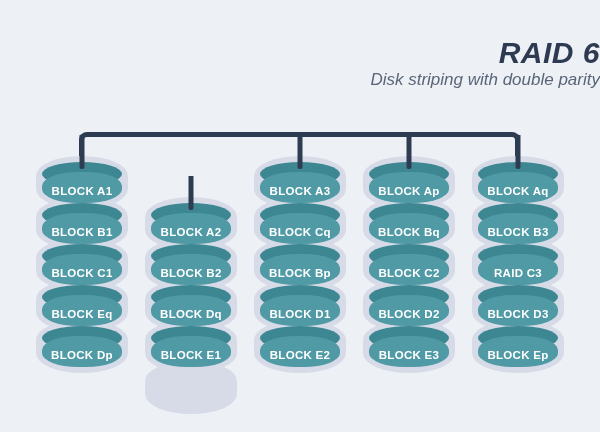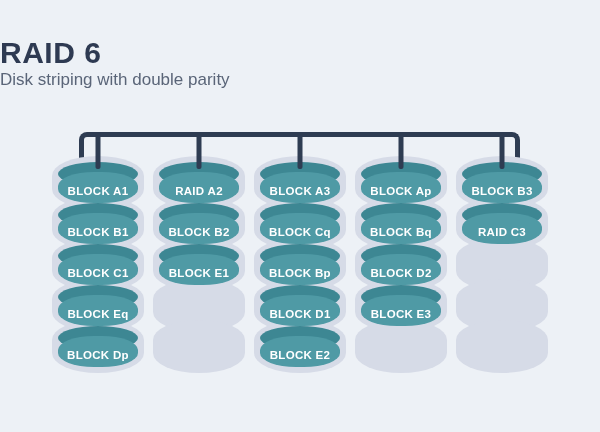--- a/index.html
+++ b/index.html
@@ -10,38 +10,38 @@
   *{box-sizing:border-box;margin:0;padding:0;}
   html,body{width:600px;height:432px;}
   body{
     font-family:"Liberation Sans","DejaVu Sans",sans-serif;
     background:var(--background);
     overflow:hidden;
   }
   .page{position:relative;width:600px;height:432px;}
 
   
-  .hdr{position:absolute;left:0;right:0;top:0;text-align:left;}
+  .hdr{position:absolute;left:0;right:0;top:0;text-align:right;font-style:italic;}
   .hdr h1{
     padding-top:36px;font-size:30px;line-height:34px;font-weight:bold;
     color:var(--title);letter-spacing:.5px;
   }
   .hdr p{font-size:17px;color:var(--subtitle);}
 
   
   .bus{
     position:absolute;left:79px;top:132px;width:441px;height:38px;
     border:5px solid var(--connector);border-bottom:none;
     border-radius:8px 8px 0 0;
   }
 
   
   .disks-row{
     position:absolute;left:0;right:0;top:162px;
-    display:flex;justify-content:center;gap:21px;
+    display:flex;justify-content:center;gap:29px;align-items:flex-end;
   }
   .disk{position:relative;width:80px;}
   .stub{
     position:absolute;top:-27px;left:50%;transform:translateX(-50%);
     width:5px;height:34px;background:var(--connector);border-radius:0 0 2px 2px;
   }
   .halo{position:absolute;left:-6px;top:-6px;width:92px;height:217px;}
   .halo-seg{
     position:absolute;left:0;width:92px;height:53px;
     background:var(--disk-outline);border-radius:46px / 20px;
@@ -123,30 +123,35 @@
         <div class="halo-seg"></div>
         <div class="halo-seg"></div>
         <div class="halo-seg"></div>
         <div class="halo-seg"></div>
         <div class="halo-seg"></div>
       </div>
       <div class="blocks">
         <div class="block">
             <div class="cap"></div>
             <div class="bodyshape"></div>
-            <span class="block-label">RAID A2</span>
+            <span class="block-label">BLOCK A2</span>
           </div>
         <div class="block">
             <div class="cap"></div>
             <div class="bodyshape"></div>
             <span class="block-label">BLOCK B2</span>
           </div>
         <div class="block">
             <div class="cap"></div>
             <div class="bodyshape"></div>
+            <span class="block-label">BLOCK Dq</span>
+          </div>
+        <div class="block">
+            <div class="cap"></div>
+            <div class="bodyshape"></div>
             <span class="block-label">BLOCK E1</span>
           </div>
       </div>
 
       <div class="stub"></div>
     </div>
 
     <div class="disk">
       <div class="halo">
         <div class="halo-seg"></div>
@@ -201,20 +206,25 @@
             <span class="block-label">BLOCK Ap</span>
           </div>
         <div class="block">
             <div class="cap"></div>
             <div class="bodyshape"></div>
             <span class="block-label">BLOCK Bq</span>
           </div>
         <div class="block">
             <div class="cap"></div>
             <div class="bodyshape"></div>
+            <span class="block-label">BLOCK C2</span>
+          </div>
+        <div class="block">
+            <div class="cap"></div>
+            <div class="bodyshape"></div>
             <span class="block-label">BLOCK D2</span>
           </div>
         <div class="block">
             <div class="cap"></div>
             <div class="bodyshape"></div>
             <span class="block-label">BLOCK E3</span>
           </div>
       </div>
 
       <div class="stub"></div>
@@ -225,26 +235,41 @@
         <div class="halo-seg"></div>
         <div class="halo-seg"></div>
         <div class="halo-seg"></div>
         <div class="halo-seg"></div>
         <div class="halo-seg"></div>
       </div>
       <div class="blocks">
         <div class="block">
             <div class="cap"></div>
             <div class="bodyshape"></div>
+            <span class="block-label">BLOCK Aq</span>
+          </div>
+        <div class="block">
+            <div class="cap"></div>
+            <div class="bodyshape"></div>
             <span class="block-label">BLOCK B3</span>
           </div>
         <div class="block">
             <div class="cap"></div>
             <div class="bodyshape"></div>
             <span class="block-label">RAID C3</span>
+          </div>
+        <div class="block">
+            <div class="cap"></div>
+            <div class="bodyshape"></div>
+            <span class="block-label">BLOCK D3</span>
+          </div>
+        <div class="block">
+            <div class="cap"></div>
+            <div class="bodyshape"></div>
+            <span class="block-label">BLOCK Ep</span>
           </div>
       </div>
 
       <div class="stub"></div>
     </div>
 
   </div>
 </div>
 
 </body></html>

